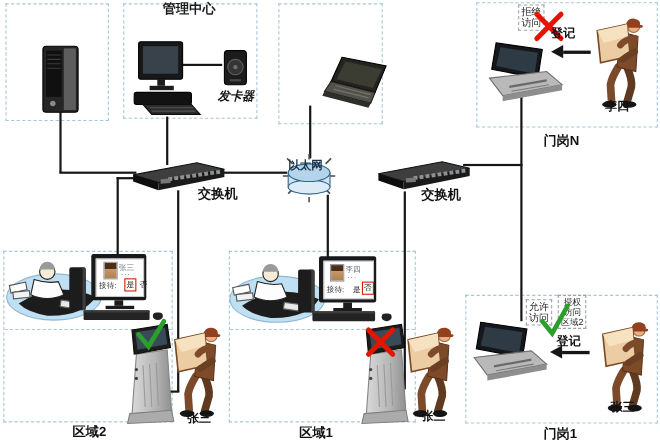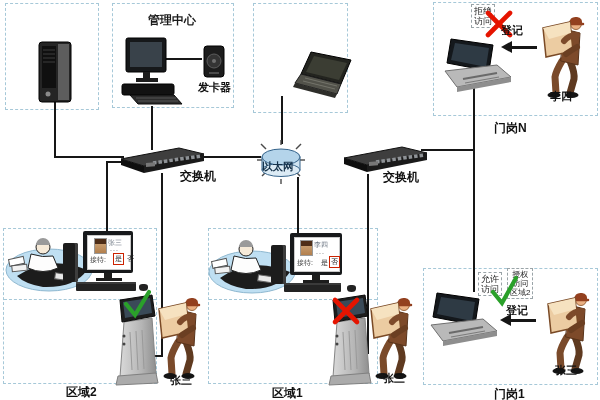--- a/index.html
+++ b/index.html
@@ -58,21 +58,21 @@
   <div class="wire" style="left:281px;top:96px;width:2px;height:48px;"></div>
   <div class="wire" style="left:297px;top:177px;width:2px;height:58px;"></div>
   <div class="wire" style="left:421px;top:149px;width:54px;height:2px;"></div>
   <div class="wire" style="left:473px;top:87px;width:2px;height:205px;"></div>
   <div class="wire" style="left:106px;top:161px;width:18px;height:2px;"></div>
   <div class="wire" style="left:106px;top:161px;width:2px;height:72px;"></div>
   <div class="wire" style="left:161px;top:173px;width:2px;height:183px;"></div>
   <div class="wire" style="left:149px;top:355px;width:14px;height:2px;"></div>
   <div class="wire" style="left:367px;top:174px;width:2px;height:180px;"></div>
 
-  <div class="btitle" style="left:112px;top:12px;width:120px;">管理中心</div>
+  <div class="btitle" style="left:112px;top:0;width:120px;">管理中心</div>
 
   <svg class="abs" style="left:31px;top:40px;" width="48" height="64" viewBox="0 0 48 64">
     <rect x="8" y="2" width="32" height="60" rx="3" fill="#252525" stroke="#000"></rect>
     <rect x="27" y="4" width="11" height="56" fill="#5d5d5d"></rect>
     <rect x="11" y="6" width="14" height="42" fill="#101010"></rect>
     <line x1="12" y1="10" x2="24" y2="10" stroke="#3c3c3c"></line>
       <line x1="12" y1="14" x2="24" y2="14" stroke="#3c3c3c"></line>
     <line x1="12" y1="18" x2="24" y2="18" stroke="#3c3c3c"></line>
       <line x1="12" y1="22" x2="24" y2="22" stroke="#3c3c3c"></line>
     <circle cx="17" cy="54" r="2.5" fill="#8a8a8a"></circle>
@@ -88,21 +88,21 @@
     <line x1="20" y1="62" x2="60" y2="62" stroke="#555"></line>
       <line x1="22" y1="65" x2="62" y2="65" stroke="#555"></line>
   </svg>
 
   <svg class="abs" style="left:202px;top:45px;" width="24" height="34" viewBox="0 0 24 34">
     <rect x="2" y="1" width="20" height="31" rx="3" fill="#1c1c1c" stroke="#000"></rect>
     <circle cx="12" cy="16" r="7" fill="#343434" stroke="#5c5c5c"></circle>
     <circle cx="12" cy="16" r="2" fill="#6f6f6f"></circle>
     <rect x="7" y="27" width="10" height="2" fill="#4a4a4a"></rect>
   </svg>
-  <div class="namelbl" style="left:198px;top:80px;">发卡器</div>
+  <div class="namelbl" style="left:198px;top:80px;font-style:italic;">发卡器</div>
 
   <svg class="abs" style="left:291px;top:50px;" width="70" height="52" viewBox="0 0 70 52">
     <polygon points="20,2 60,10 50,34 10,24" fill="#23241f" stroke="#000"></polygon>
     <polygon points="23,6 56,13 48,30 15,22" fill="#3b3d33"></polygon>
     <polygon points="10,24 50,34 46,44 4,33" fill="#52524a" stroke="#1c1c1c"></polygon>
     <polygon points="4,33 46,44 44,48 2,37" fill="#2e2e2a"></polygon>
     <line x1="14" y1="28" x2="46" y2="36" stroke="#74746a"></line>
       <line x1="12" y1="31" x2="44" y2="39" stroke="#74746a"></line>
   </svg>
 
@@ -132,21 +132,21 @@
       <line x1="0" y1="20" x2="5" y2="20"></line>
         <line x1="43" y1="20" x2="48" y2="20"></line>
       <line x1="5" y1="36" x2="10" y2="31"></line>
         <line x1="43" y1="36" x2="38" y2="31"></line>
         <line x1="24" y1="39" x2="24" y2="44"></line>
     </g>
     <rect x="5" y="17" width="38" height="13" fill="#cfe4f2" stroke="#35638a"></rect>
     <ellipse cx="24" cy="30" rx="19" ry="6.5" fill="#dcebf5" stroke="#35638a"></ellipse>
     <ellipse cx="24" cy="17" rx="19" ry="8" fill="#b4d4ea" stroke="#35638a"></ellipse>
   </svg>
-  <div class="ethlbl" style="left:262px;top:160px;">以太网</div>
+  <div class="ethlbl" style="left:262px;top:144px;">以太网</div>
 
   <svg class="abs" style="left:441px;top:35px;" width="74" height="58" viewBox="0 0 74 58">
     <polygon points="10,4 52,10 48,36 6,28" fill="#14181c" stroke="#000"></polygon>
     <polygon points="14,8 48,13 45,32 10,25" fill="#2e3a44"></polygon>
     <polygon points="4,36 56,30 70,42 16,52" fill="#b9b9b9" stroke="#6f6f6f"></polygon>
     <polygon points="16,52 70,42 70,47 16,57" fill="#8e8e8e"></polygon>
     <line x1="22" y1="44" x2="56" y2="38" stroke="#6a6a6a" stroke-width="2"></line>
     <line x1="24" y1="48" x2="58" y2="42" stroke="#7a7a7a"></line>
   </svg>
   <div class="lblbox" style="left:471px;top:4px;">

